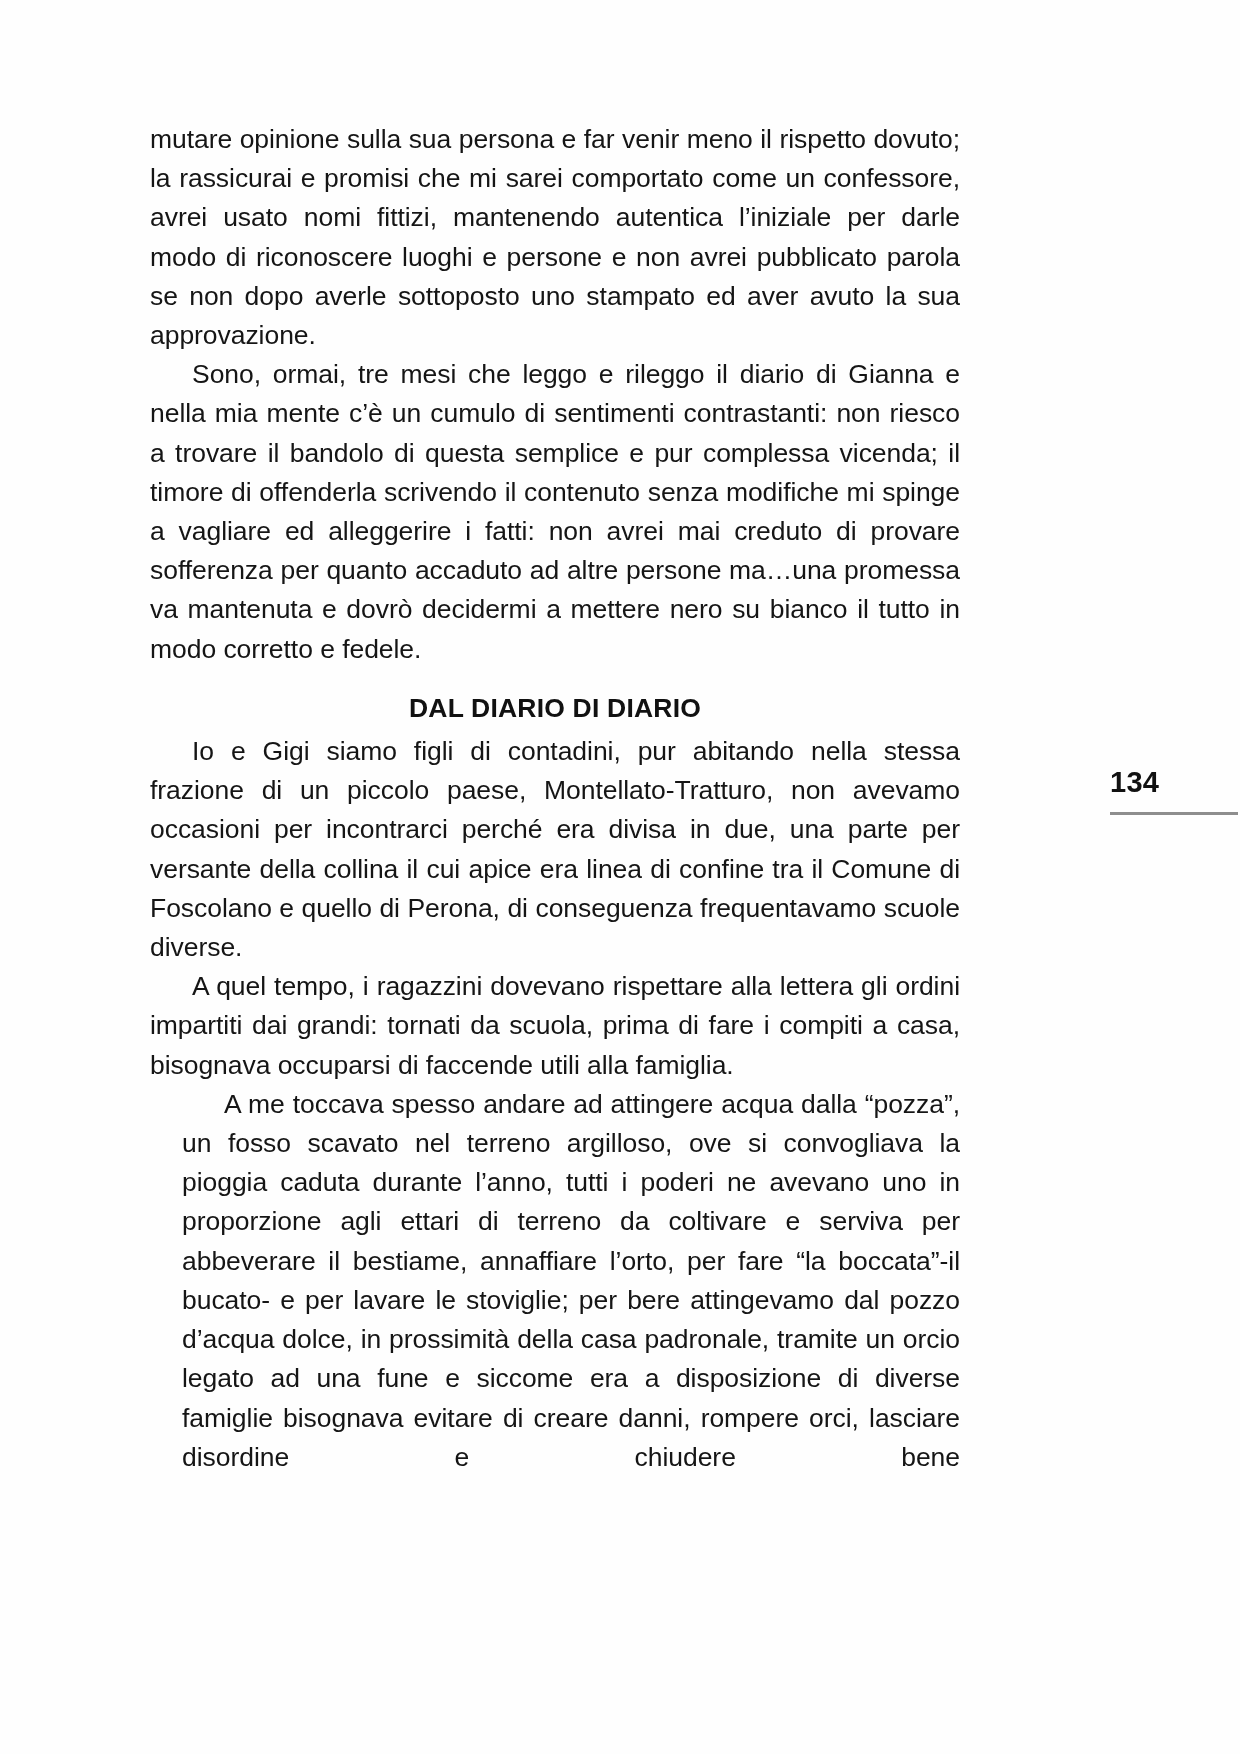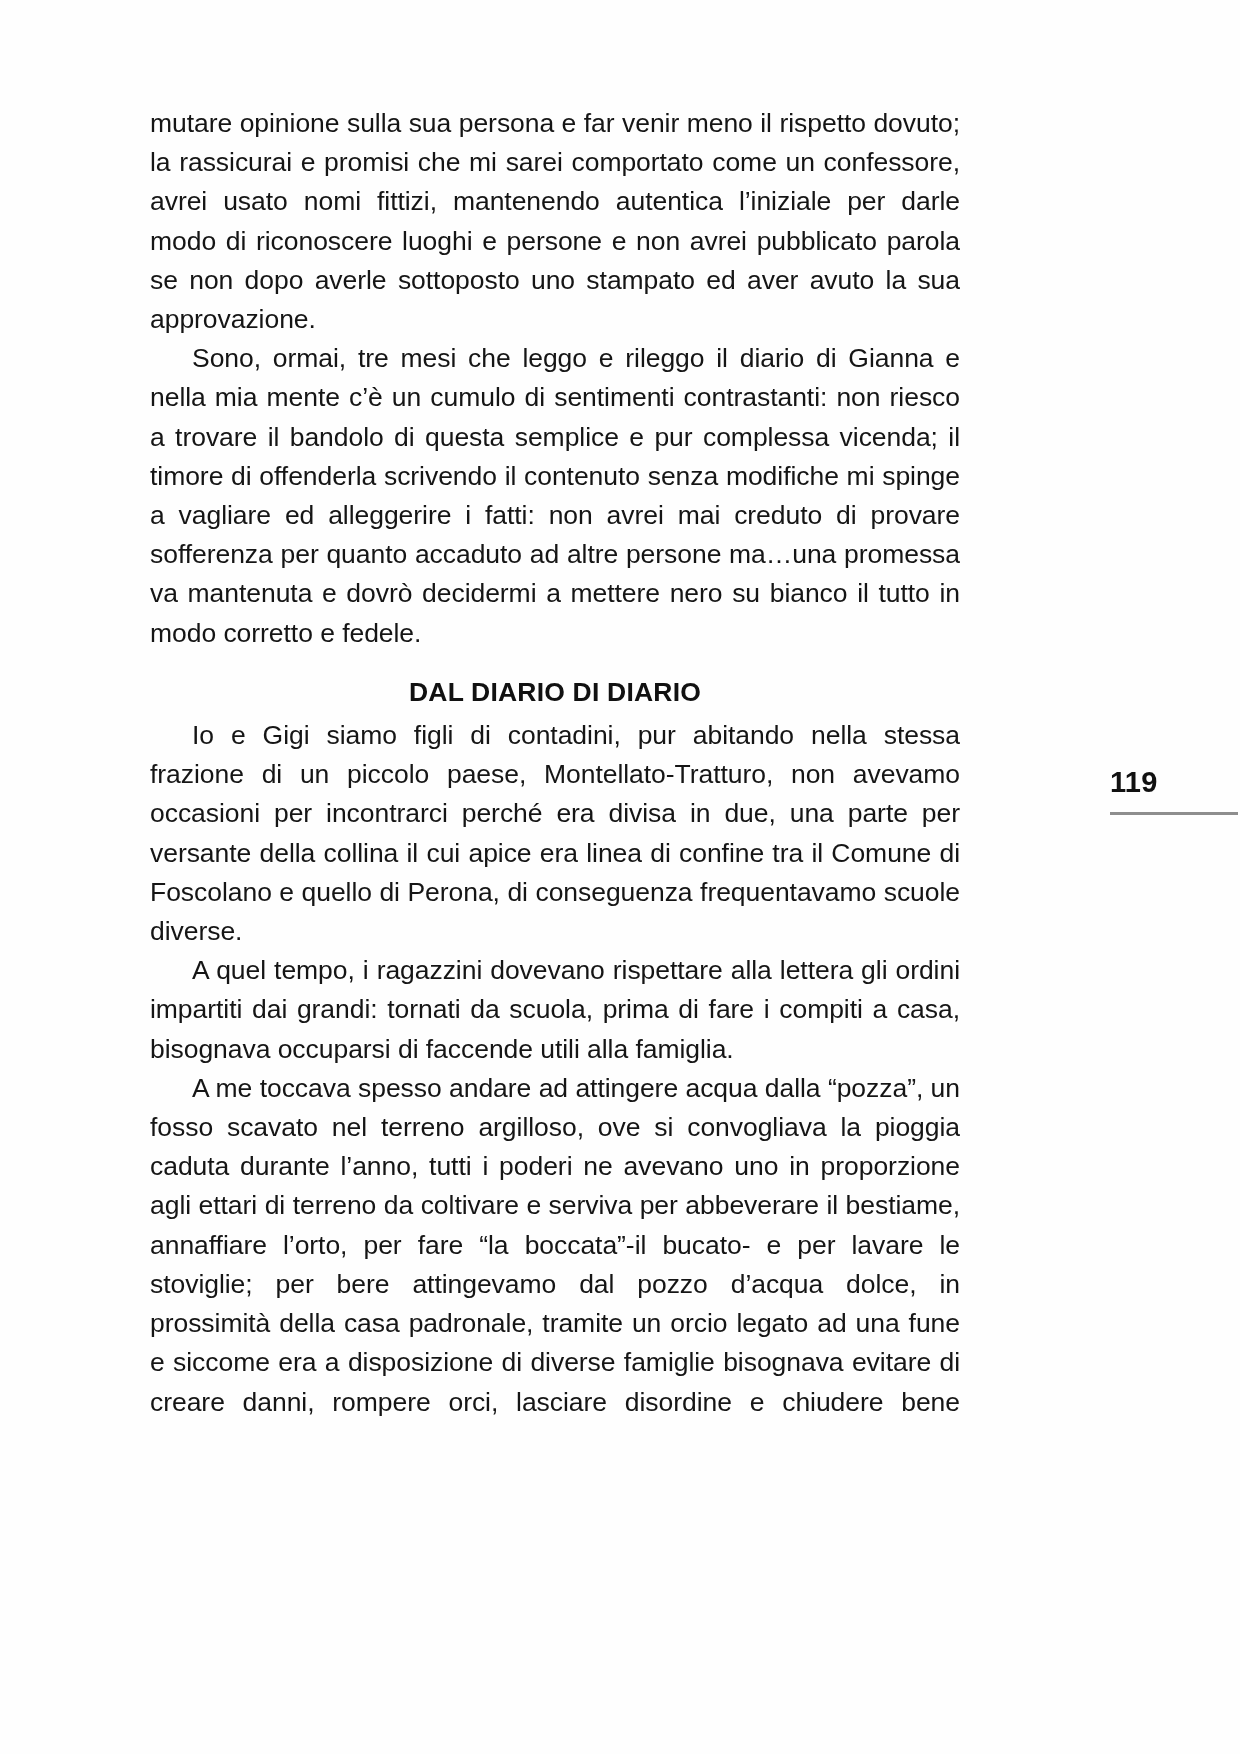--- a/index.html
+++ b/index.html
@@ -20,39 +20,40 @@
   .page {
     position: absolute;
     inset: 0;
     background: #fefefe;
   }
 
   
   .text-column {
     position: absolute;
     left: 150px;
-    top: 104px;
+    top: 120px;
     width: 810px;
   }
 
   .para {
     margin: 0;
     text-align: justify;
     text-justify: inter-word;
     font-size: 26.5px;
     line-height: 39.2px;
     letter-spacing: -0.05px;
     color: #151515;
     -webkit-font-smoothing: antialiased;
   }
   .para.indent {
     text-indent: 42px;
   }
   .para.last-flush {
     text-align: justify;
+    margin-left: 32px;
   }
   
   .para .filler {
     display: inline-block;
     width: 100%;
     height: 0;
     overflow: hidden;
   }
 
   
@@ -104,17 +105,17 @@
 
     <p class="para indent">Io e Gigi siamo figli di contadini, pur abitando nella stessa frazione di un piccolo paese, Montellato-Tratturo, non avevamo occasioni per incontrarci perché era divisa in due, una parte per versante della collina il cui apice era linea di confine tra il Comune di Foscolano e quello di Perona, di conseguenza frequentavamo scuole diverse.</p>
 
     <p class="para indent">A quel tempo, i ragazzini dovevano rispettare alla lettera gli ordini impartiti dai grandi: tornati da scuola, prima di fare i compiti a casa, bisognava occuparsi di faccende utili alla famiglia.</p>
 
     <p class="para indent last-flush">A me toccava spesso andare ad attingere acqua dalla “pozza”, un fosso scavato nel terreno argilloso, ove si convogliava la pioggia caduta durante l’anno, tutti i poderi ne avevano uno in proporzione agli ettari di terreno da coltivare e serviva per abbeverare il bestiame, annaffiare l’orto, per fare “la boccata”-il bucato- e per lavare le stoviglie; per bere attingevamo dal pozzo d’acqua dolce, in prossimità della casa padronale, tramite un orcio legato ad una fune e siccome era a disposizione di diverse famiglie bisognava evitare di creare danni, rompere orci, lasciare disordine  e chiudere bene<span class="filler"></span></p>
 
   </div>
 
   <div class="folio">
-    <div class="folio-number">119</div>
+    <div class="folio-number">134</div>
     <div class="folio-rule" style="background: rgb(142, 142, 142);"></div>
   </div>
 
 </div>
 
 </body></html>

